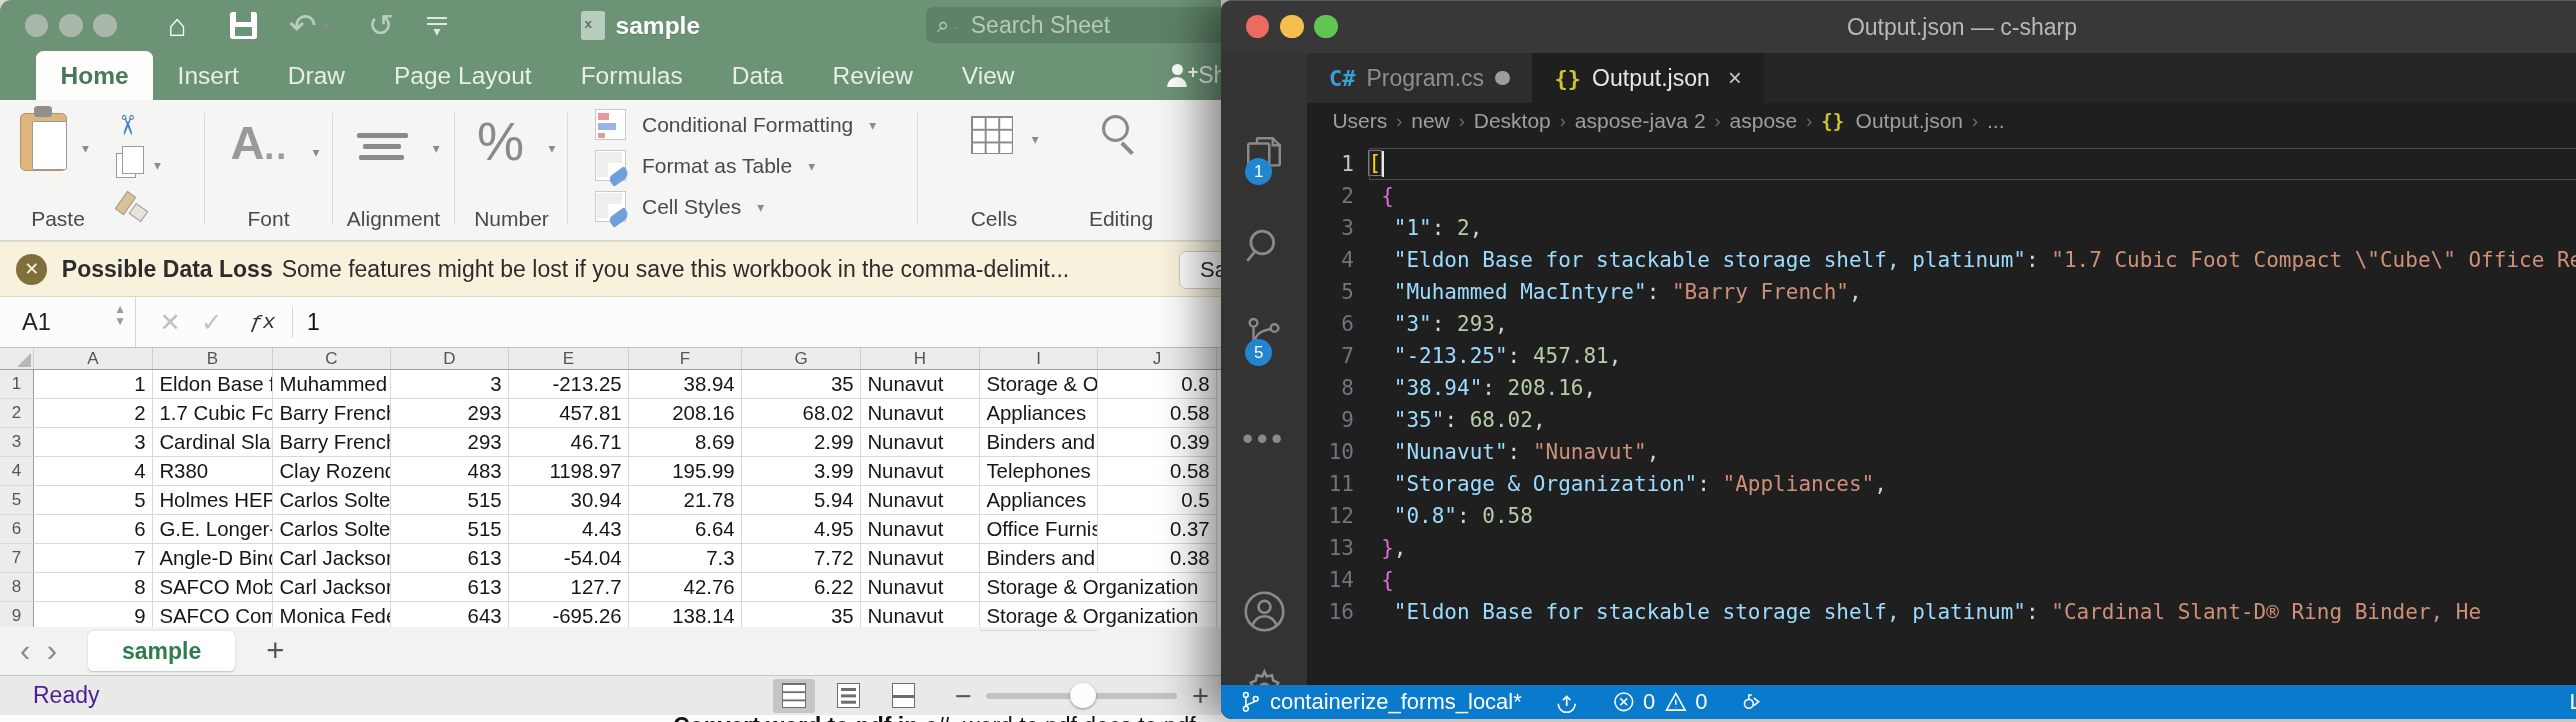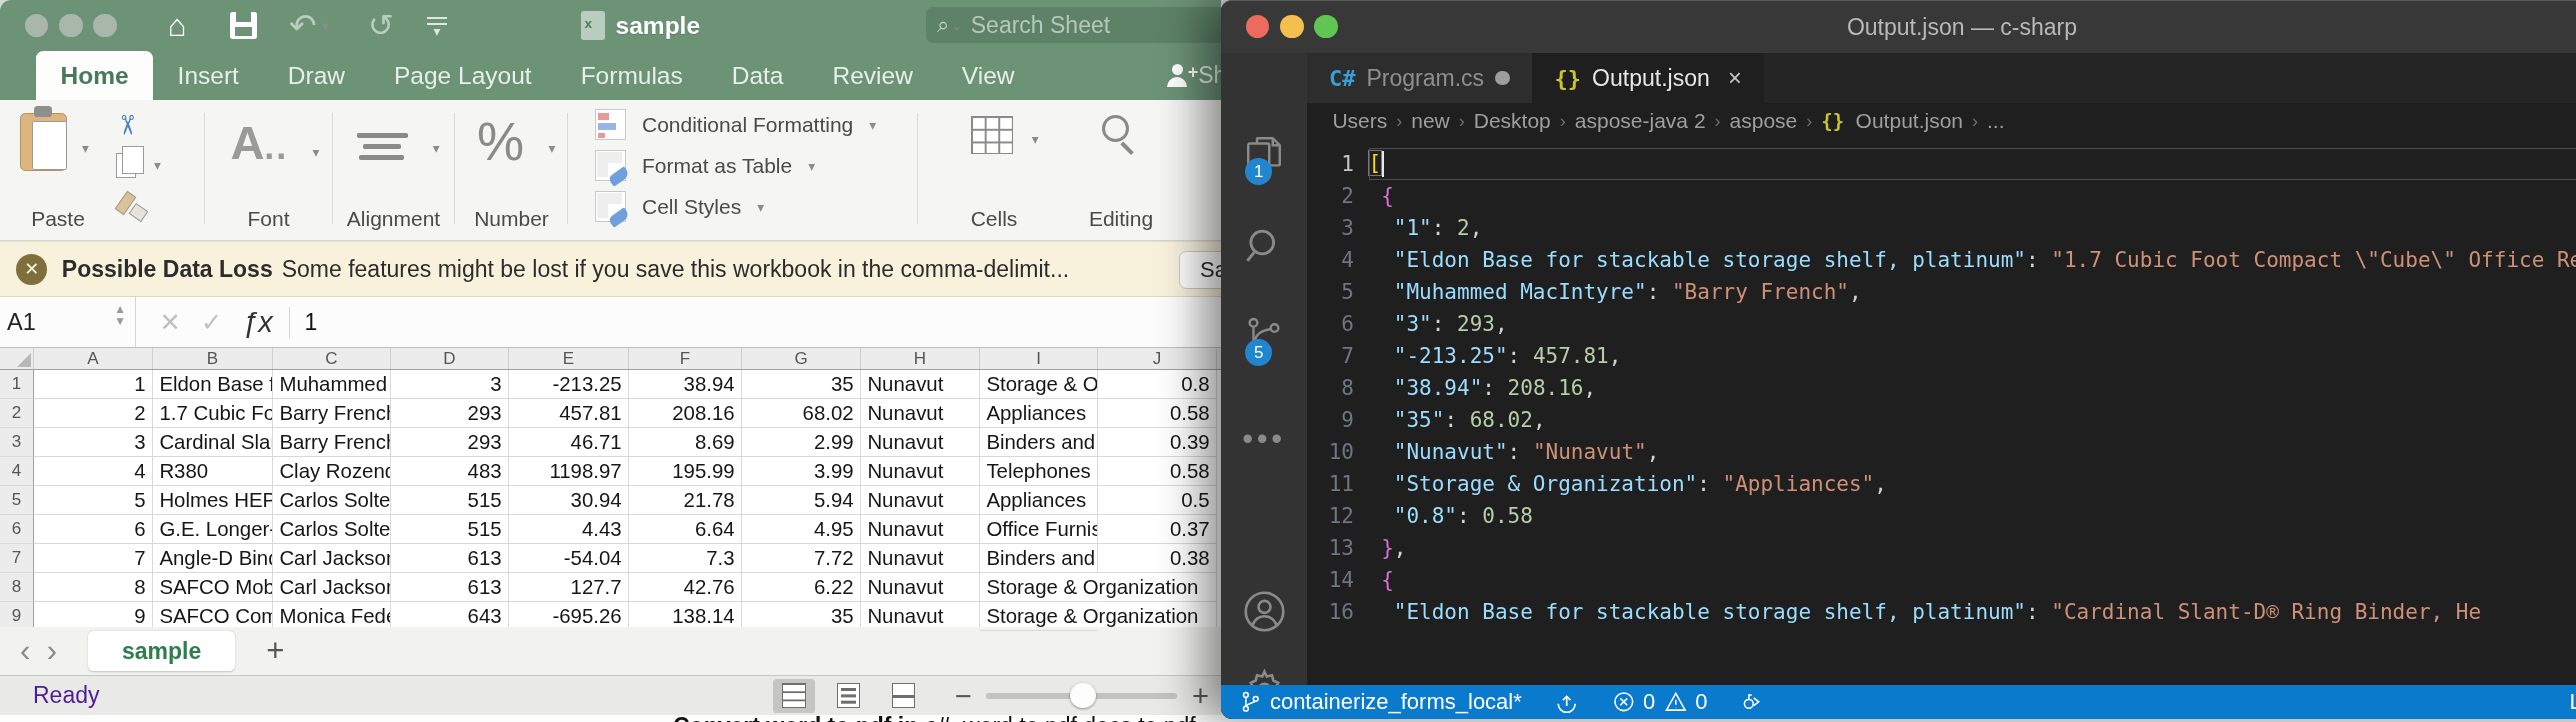--- a/index.html
+++ b/index.html
@@ -107,25 +107,25 @@
     align-items:center;justify-content:center;font-size:18px;flex:none;}
   .xl-warning .tt{font-weight:bold;font-size:23px;color:#2c2c2c;margin:0 9px 0 14.5px;white-space:nowrap;}
   .xl-warning .msg{font-size:23px;color:#2c2c2c;white-space:nowrap;overflow:hidden;}
   .warn-btn{position:absolute;right:-27px;top:9px;height:38px;padding:0 20px;background:#fff;
     border:0.9px solid #c9c9c9;border-radius:7.3px;font-size:22px;color:#2c2c2c;display:flex;align-items:center;}
 
   
   .xl-formula{position:absolute;left:0;top:297px;width:100%;height:51px;background:#fcfcfc;
     border-bottom:1.8px solid #bfbfbf;display:flex;align-items:center;}
   .name-box{width:136px;height:100%;border-right:0.9px solid #d4d4d4;display:flex;align-items:center;
-    padding-left:7px;font-size:23.6px;color:#222;position:relative;}
+    padding-left:22px;font-size:23.6px;color:#222;position:relative;}
   .spin{position:absolute;right:9px;top:7.3px;display:flex;flex-direction:column;color:#9a9a9a;font-size:11.8px;line-height:11.8px;}
   .fx-x{color:#c0c0c0;font-size:25.4px;margin-left:23.6px;}
   .fx-ck{color:#c0c0c0;font-size:25.4px;margin-left:20px;}
-  .fx-fx{font-family:Liberation Sans, sans-serif;font-style:italic;font-size:29px;color:#333;margin-left:20px;}
+  .fx-fx{font-family:Liberation Mono, monospace;font-style:italic;font-size:21px;color:#333;margin-left:28px;}
   .fbar-div{width:0.9px;height:31px;background:#d4d4d4;margin-left:16.3px;}
   .fx-val{font-size:23px;color:#111;margin-left:14.5px;}
 
   
   .xl-grid{position:absolute;left:0;top:348px;width:1221px;}
   .ghead{display:flex;height:22px;background:#ececec;border-bottom:0.9px solid #9f9f9f;}
   .ghead .hc{border-right:0.9px solid #cfcfcf;color:#555;font-size:17px;display:flex;align-items:center;justify-content:center;}
   .corner{position:relative;background:#ececec;}
   .corner:after{content:"";position:absolute;right:1.8px;bottom:1.8px;border-left:14.5px solid transparent;border-bottom:14.5px solid #b7b7b7;}
   .grow{display:flex;height:29px;background:#fff;}

